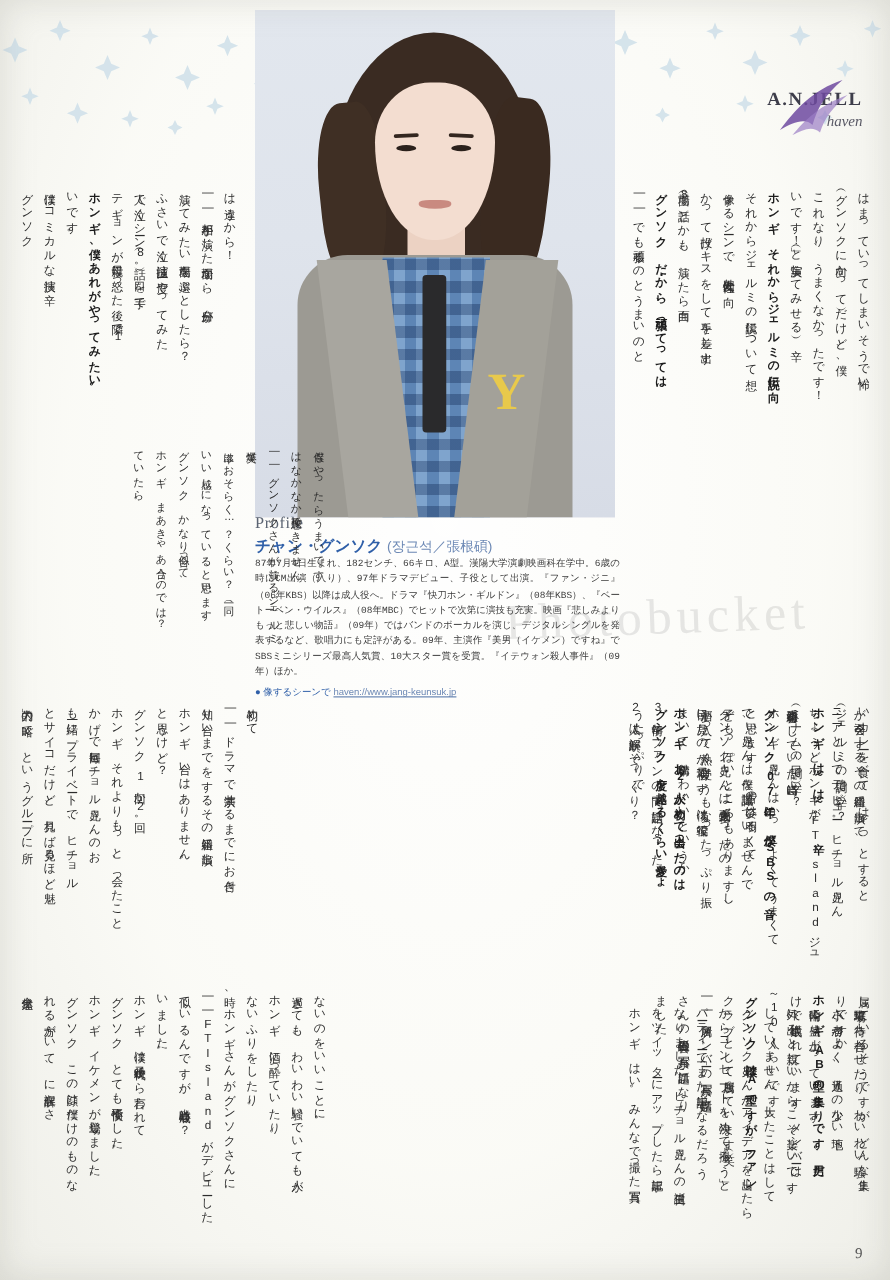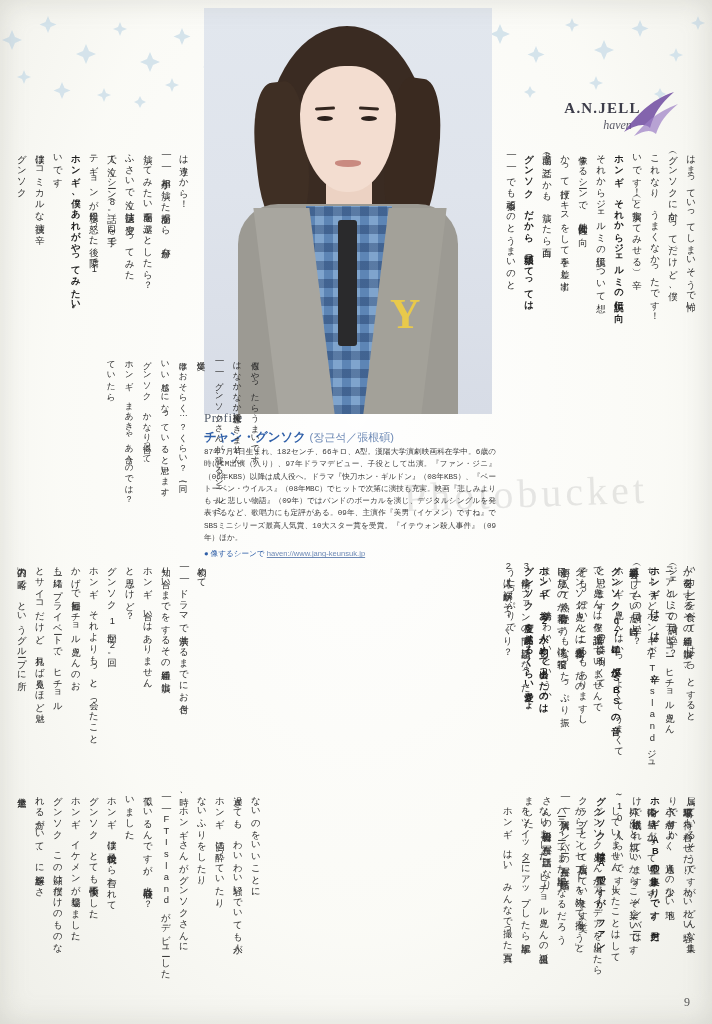--- a/index.html
+++ b/index.html
@@ -42,22 +42,21 @@
     pointer-events: none;
   }
 
   
   .logo-block {
     position: absolute;
     top: 72px;
     right: 22px;
     width: 175px;
     height: 60px;
-    text-align: center;
-    margin-top: 28px;
+    text-align: right;
   }
   .logo-title {
     font-family: "Liberation Serif", serif;
     font-size: 15px;
     letter-spacing: 1.2px;
     color: #3d3d4a;
     font-weight: bold;
   }
   .logo-sub {
     font-family: "Liberation Serif", serif;

